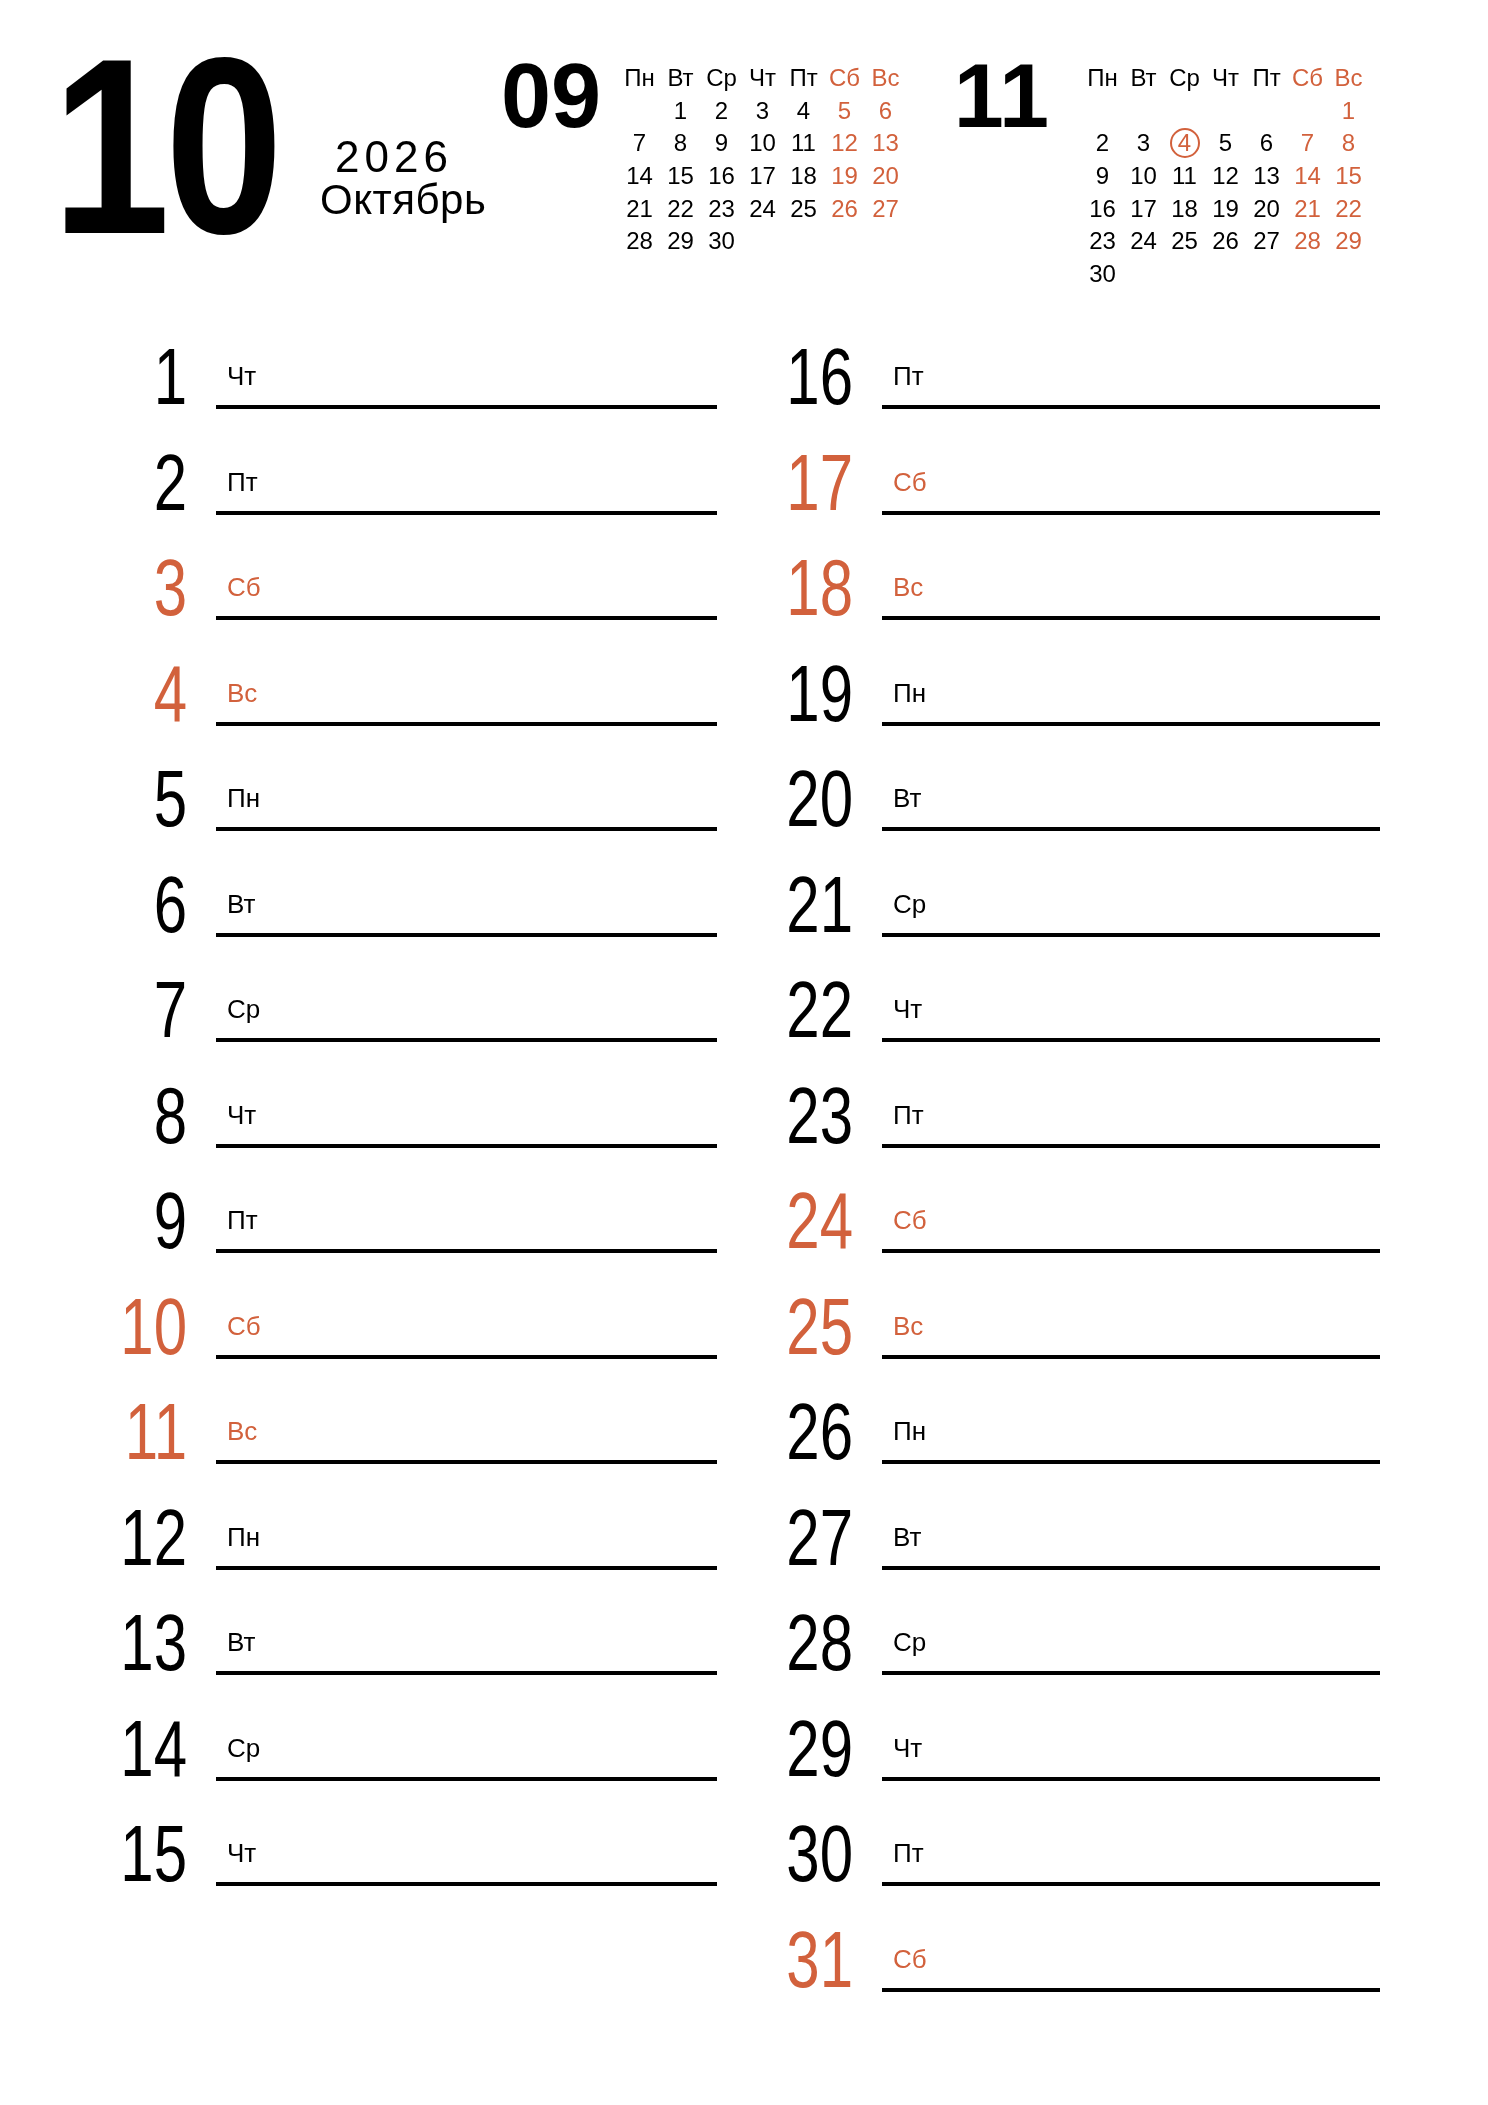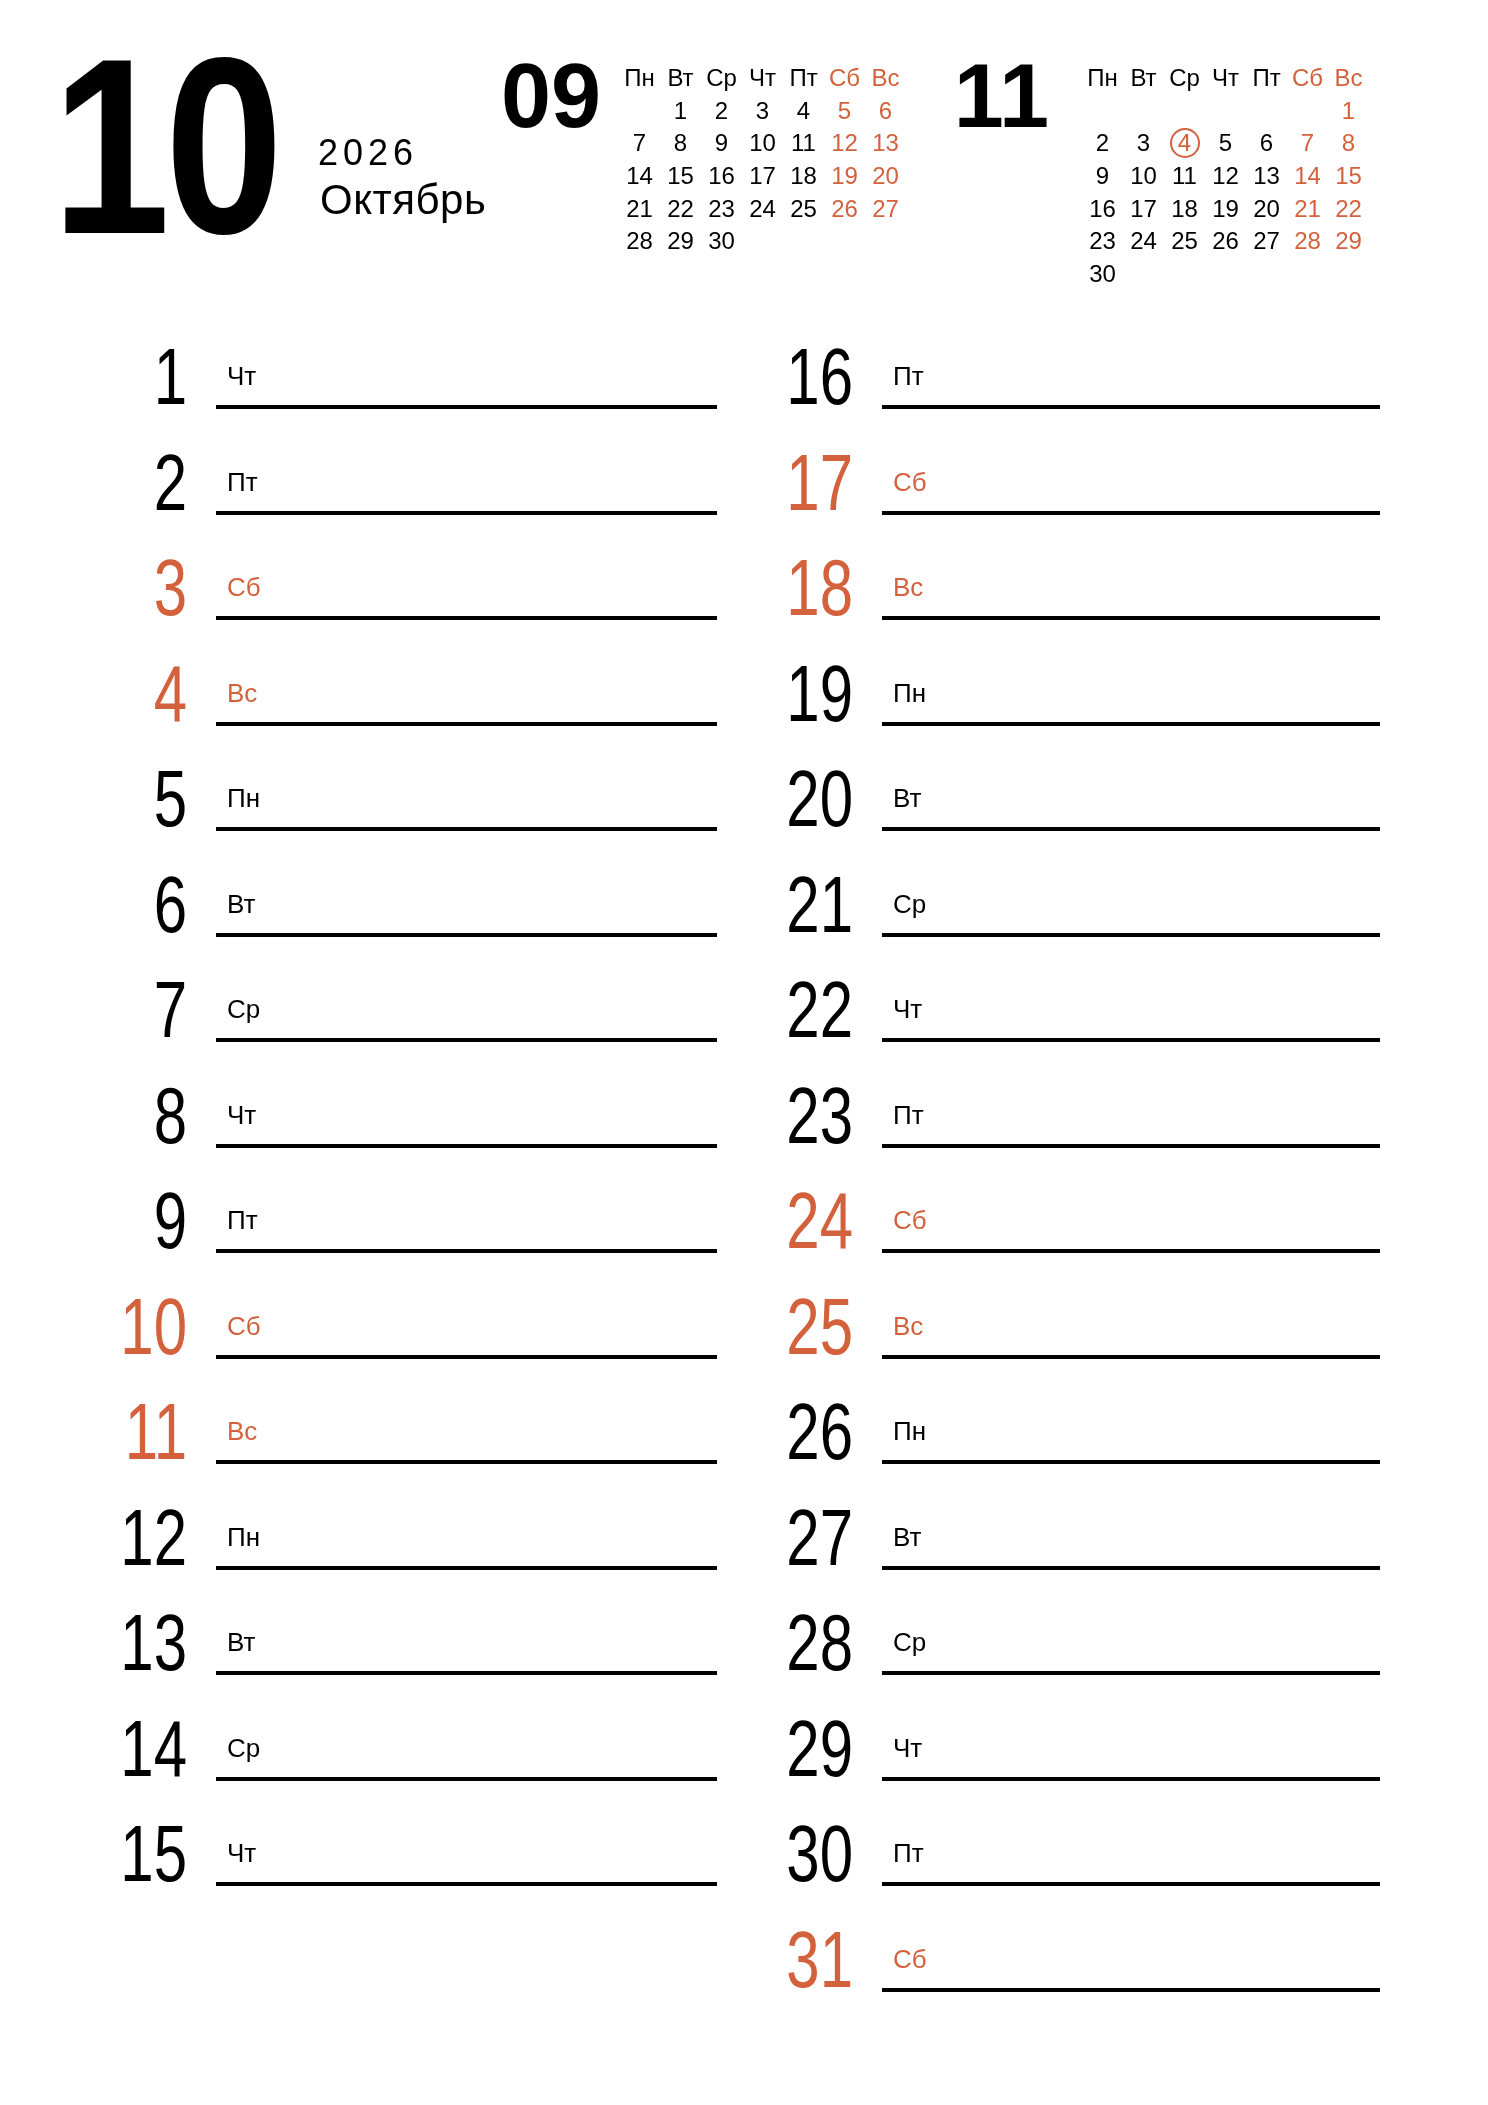--- a/index.html
+++ b/index.html
@@ -8,21 +8,21 @@
     width:1488px;height:2105px;position:relative;overflow:hidden;
     background:var(--paper);color:var(--ink);
     font-family:"Liberation Sans","DejaVu Sans",sans-serif;
   }
   .abs{position:absolute;}
   
   .month-big{
     left:52px;top:22px;font-size:250px;line-height:1;font-weight:bold;
     letter-spacing:-6px;transform:scaleX(0.85);transform-origin:0 0;
   }
-  .year-label{left:318px;top:135px;font-size:36px;line-height:1;letter-spacing:5px;}
+  .year-label{left:335px;top:135px;font-size:44px;line-height:1;letter-spacing:5px;}
   .month-name{left:320px;top:179px;font-size:42px;line-height:1;letter-spacing:0.5px;}
   .neighbor-num{
     top:51px;width:141px;text-align:right;
     font-size:90px;line-height:1;font-weight:bold;
   }
   .neighbor-num.prev{left:460px;}
   .neighbor-num.next{left:908px;}
   .minical{
     display:grid;grid-template-columns:repeat(7,41px);grid-auto-rows:32.6px;
     font-size:24px;line-height:1;

